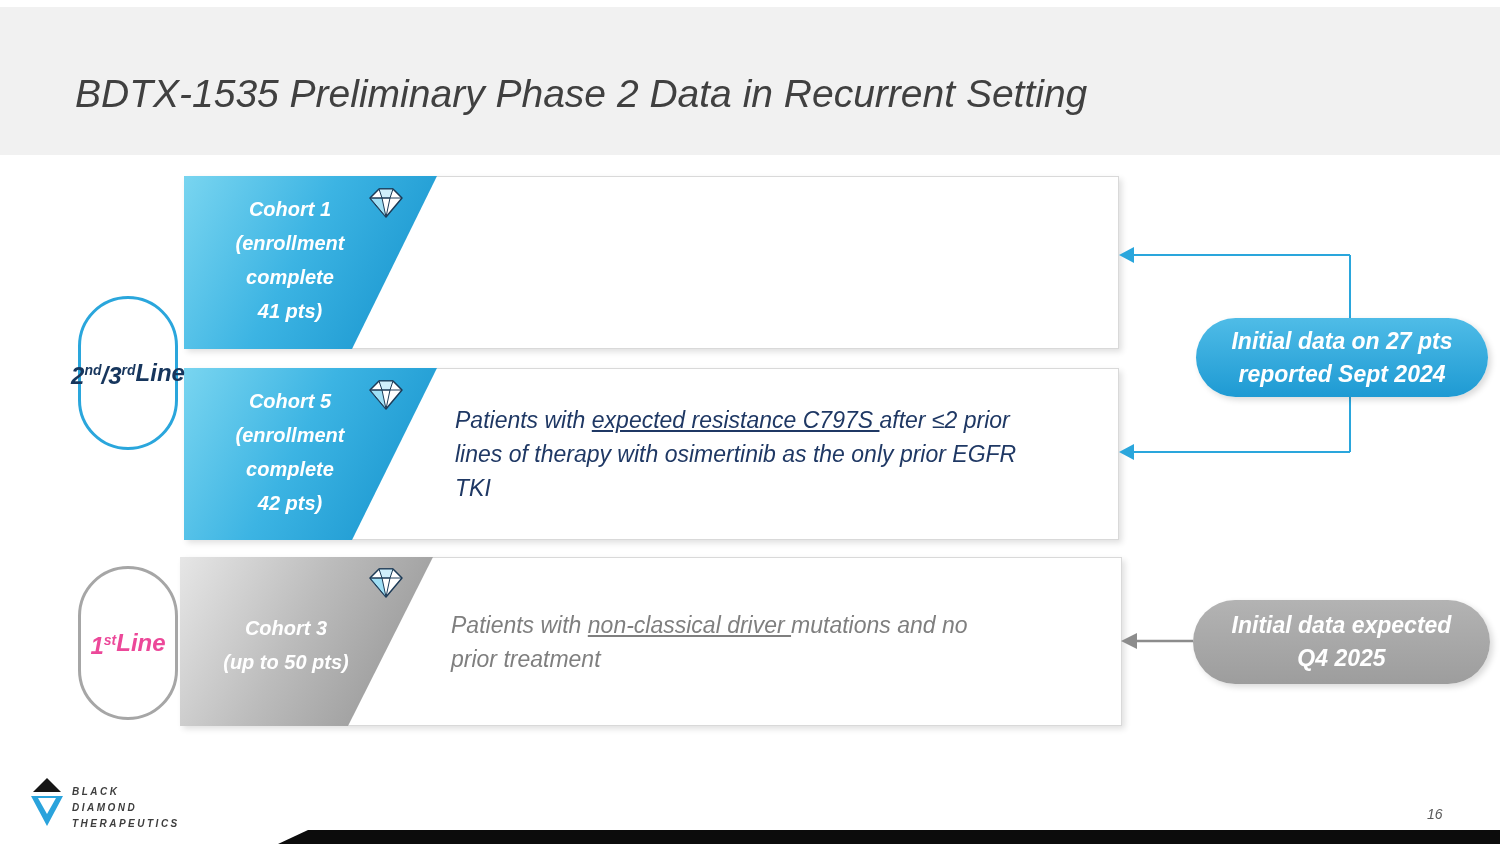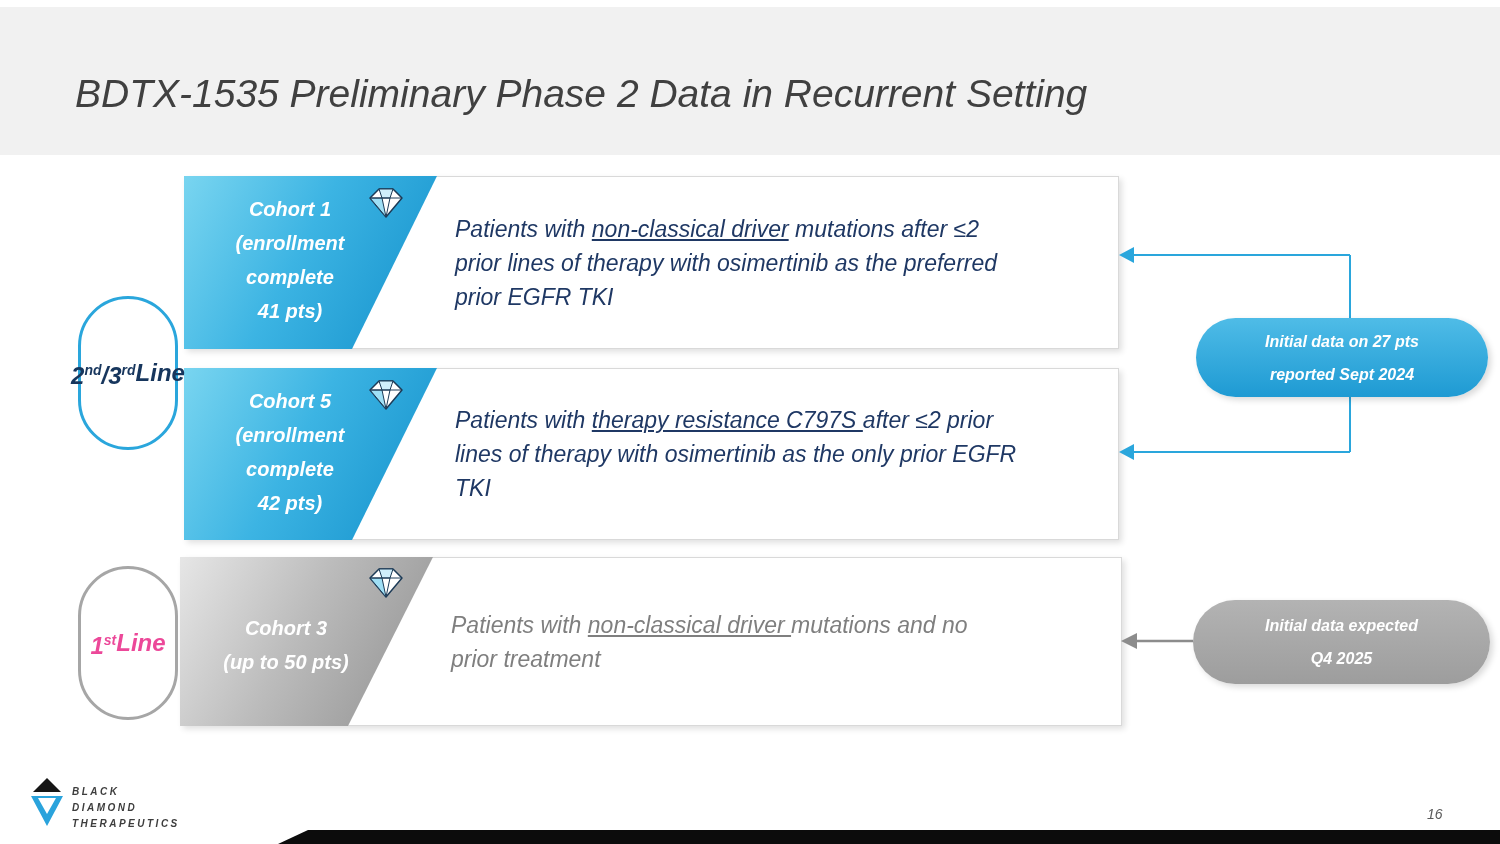--- a/index.html
+++ b/index.html
@@ -34,21 +34,21 @@
   .side-pill{position:absolute;width:94px;height:148px;border-radius:50px;background:#fff;
              display:flex;justify-content:center;align-items:center;
              font-weight:bold;font-size:24px;line-height:34px;text-align:center;}
   #pill-23{left:78px;top:296px;border:3px solid #2aa6dc;color:#17365d;}
   #pill-1{left:78px;top:566px;border:3px solid #a6a6a6;color:#ec4899;}
   .side-pill sup{font-size:14px;}
 
   .connectors{position:absolute;left:0;top:0;pointer-events:none;}
 
   .callout{position:absolute;border-radius:44px;display:flex;align-items:center;justify-content:center;
-           text-align:center;color:#ffffff;font-weight:bold;font-size:16px;line-height:33px;
+           text-align:center;color:#ffffff;font-weight:bold;font-size:23px;line-height:33px;
            white-space:pre-line;box-shadow:3px 3px 6px rgba(0,0,0,0.15);}
   #callout-blue{left:1196px;top:318px;width:292px;height:79px;
                 background:linear-gradient(180deg,#4fbce7,#1e9ad3);}
   #callout-gray{left:1193px;top:600px;width:297px;height:84px;
                 background:linear-gradient(180deg,#b3b3b3,#9d9d9d);}
 
   .logo-mark{position:absolute;left:28px;top:776px;}
   .logo-text{position:absolute;left:72px;top:784px;font-size:10px;font-weight:bold;
              letter-spacing:2.5px;line-height:16px;color:#3d3d3d;text-transform:uppercase;}
   .bottom-bar{position:absolute;left:278px;bottom:0;width:1222px;height:14px;background:#0c0c0c;
@@ -80,38 +80,35 @@
       <svg class="gem" width="40" height="34" viewBox="0 0 40 34">
           <use href="#gemdef"></use>
         </svg>
       <div class="banner-inner">
         <div class="banner-title">Cohort 1</div>
         <div class="banner-sub">(enrollment
 complete
 41 pts)</div>
       </div>
     </div>
-    <div class="row-body"><span>Patients with </span><span class="u">non-classical driver</span><span> mutations after ≤2
-prior lines of therapy with osimertinib as the preferred
-prior EGFR TKI</span></div>
   </div>
 
   <div class="row" id="row2">
     <div class="banner blue">
       <svg class="gem" width="40" height="34" viewBox="0 0 40 34">
           <use href="#gemdef"></use>
         </svg>
       <div class="banner-inner">
         <div class="banner-title">Cohort 5</div>
         <div class="banner-sub">(enrollment
 complete
 42 pts)</div>
       </div>
     </div>
-    <div class="row-body"><span>Patients with </span><span class="u">therapy resistance C797S </span><span>after ≤2 prior
+    <div class="row-body"><span>Patients with </span><span class="u">expected resistance C797S </span><span>after ≤2 prior
 lines of therapy with osimertinib as the only prior EGFR
 TKI</span></div>
   </div>
 
   <div class="row" id="row3">
     <div class="banner gray">
       <svg class="gem" width="40" height="34" viewBox="0 0 40 34">
           <use href="#gemdef"></use>
         </svg>
       <div class="banner-inner">

